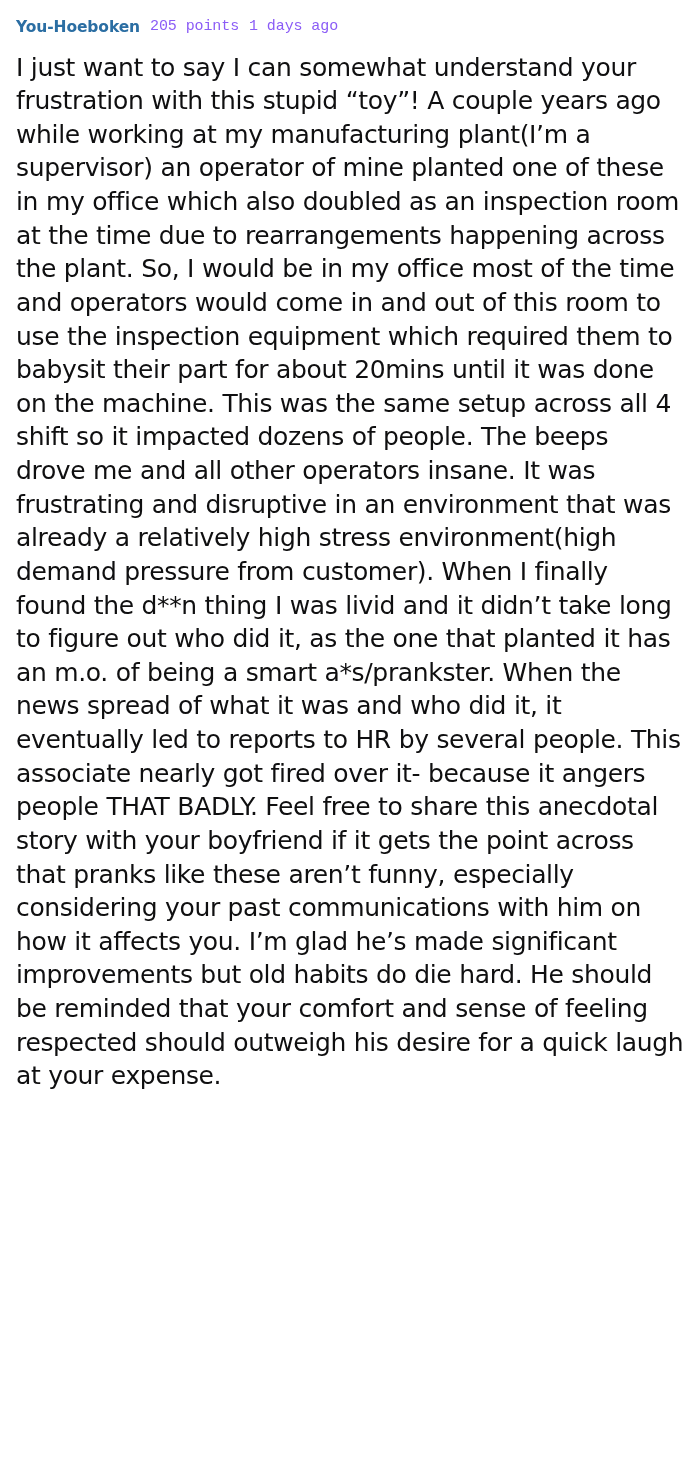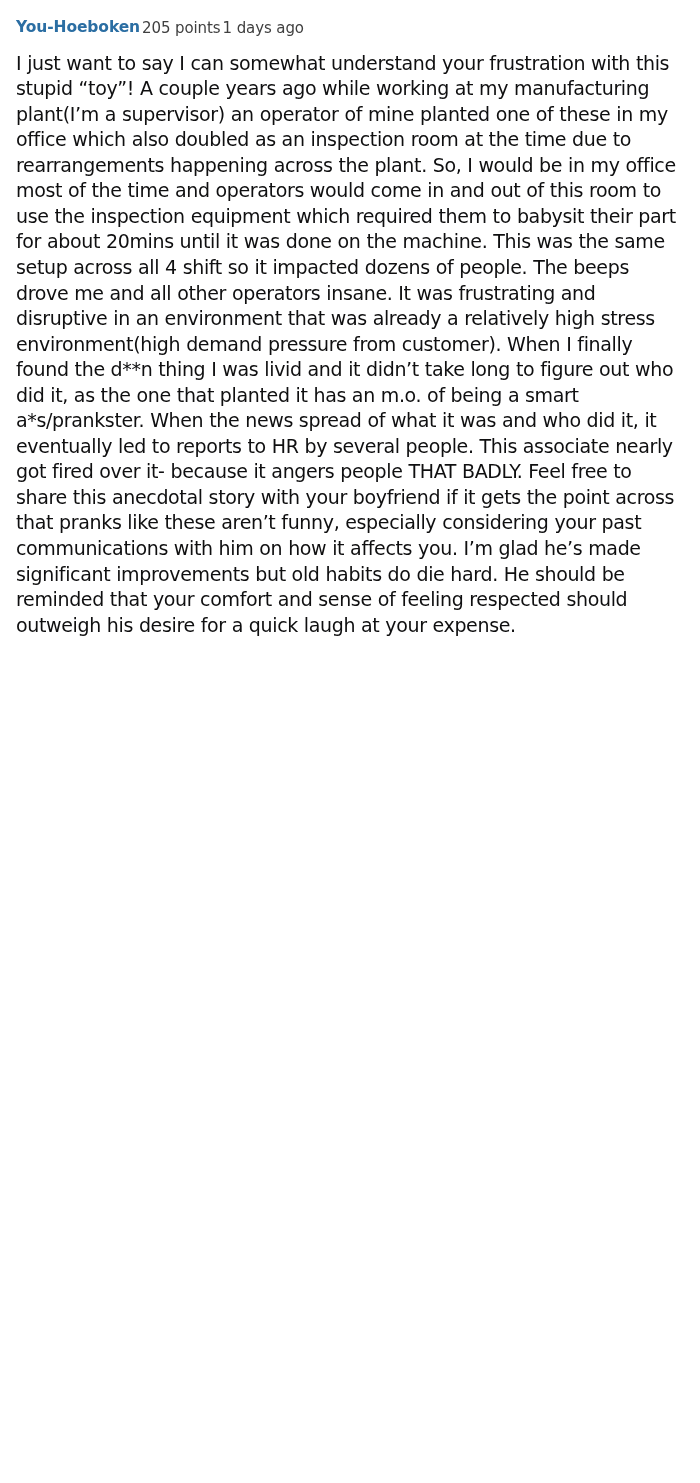--- a/index.html
+++ b/index.html
@@ -14,39 +14,40 @@
     color: #1a1a1b;
     -webkit-font-smoothing: antialiased;
   }
   .comment {
     box-sizing: border-box;
     width: 700px;
     padding: 18px 16px 20px 16px;
   }
   .comment-header {
     display: flex;
-    align-items: flex-end;
-    gap: 2px;
+    align-items: center;
+    gap: 10px;
     margin-bottom: 14px;
     font-size: 15px;
     line-height: 1.2;
   }
   .author {
     color: #2b6ea3;
     font-weight: bold;
     font-size: 15.5px;
     letter-spacing: -0.1px;
   }
   .meta {
-    color: #404040;
+    color: #8b5cf6;
     font-size: 15px;
     letter-spacing: -0.1px;
+    font-family: Liberation Mono, monospace;
   }
   .comment-body {
-    font-size: 19px;
+    font-size: 25px;
     line-height: 1.345;
     color: #0f0f10;
     letter-spacing: -0.35px;
     word-spacing: 0.2px;
     text-align: left;
     white-space: normal;
     margin-top: 8px;
   }
 </style>
 </head>

